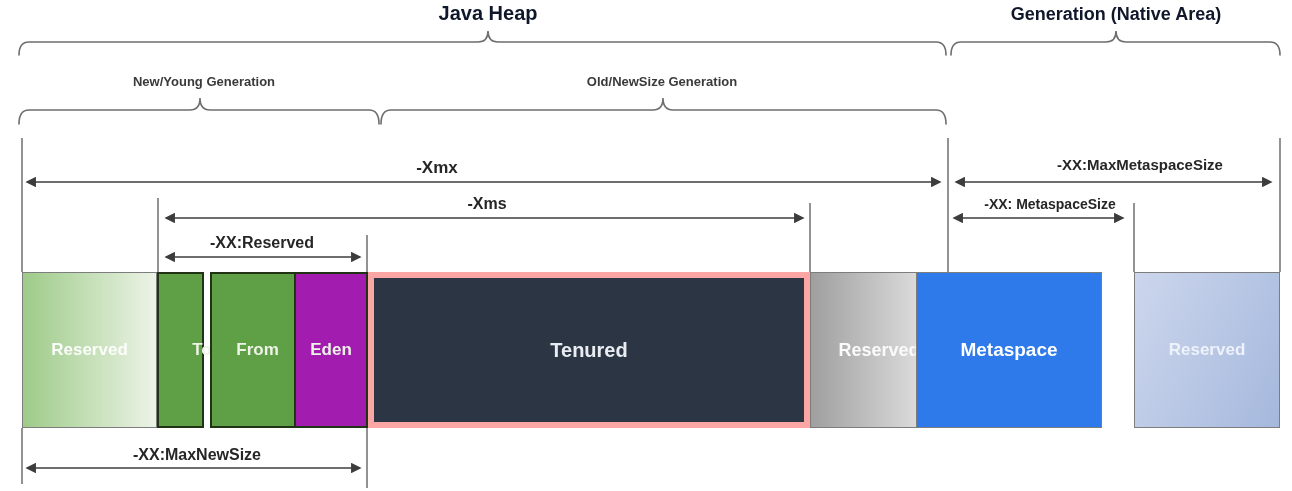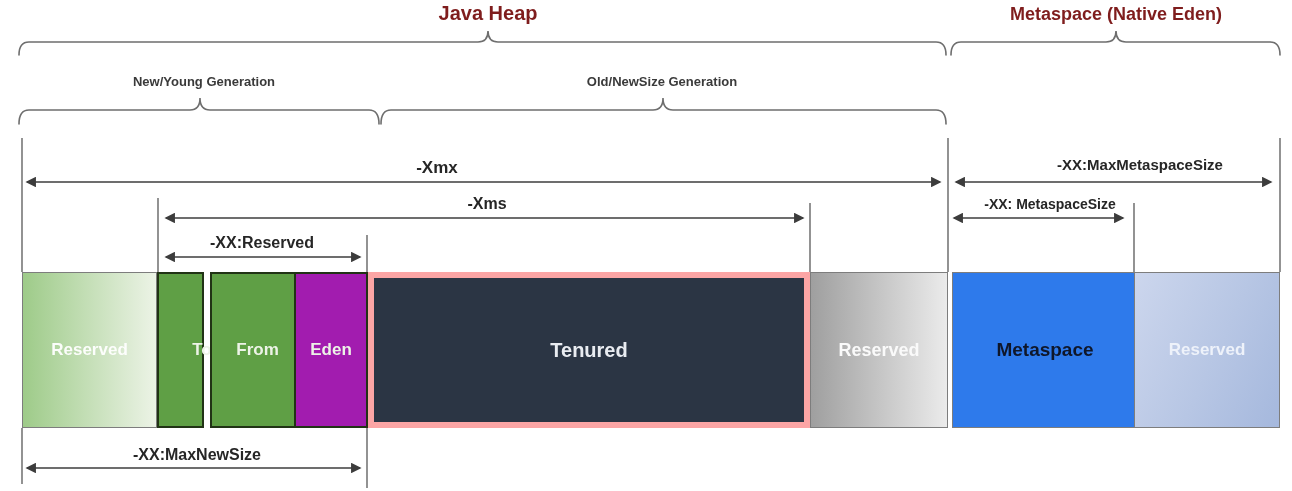--- a/index.html
+++ b/index.html
@@ -5,40 +5,40 @@
   html,body{margin:0;padding:0;background:#ffffff;}
   #stage{
     position:relative;
     width:1292px;height:491px;
     background:#ffffff;
     font-family:"Liberation Sans", sans-serif;
     overflow:hidden;
   }
   svg.lines{position:absolute;left:0;top:0;pointer-events:none;}
   .lbl{position:absolute;transform:translateX(-50%);white-space:nowrap;}
-  .title{font-weight:700;color:#7f1d1d;font-size:20px;}
+  .title{font-weight:700;color:#0f172a;font-size:20px;}
   .title.small{font-size:18px;}
   .gen-label{font-weight:700;color:#3a3a3a;font-size:13px;text-align:center;}
   .flag{font-weight:700;color:#262626;}
   .f17{font-size:17px;} .f16{font-size:16px;} .f15{font-size:15px;} .f14{font-size:14px;}
   .block{
     position:absolute;top:272px;height:156px;
     box-sizing:border-box;
     display:flex;align-items:center;justify-content:center;
     font-weight:700;color:#ffffff;
   }
   .b-thin{border:1px solid #7d7d7d;}
   .b-green{border:2px solid #213315;}
   #blk-reserved-young{left:22px;width:135px;background:linear-gradient(to right,#9ecb89,#ecf3e6);font-size:17px;color:rgba(255,255,255,0.95);}
   #blk-to{left:157px;width:42px;background:#5f9f45;font-size:17px;color:#edf3e7;padding-left:43px;}
   #blk-from{left:210px;width:95px;background:#5f9f45;font-size:17px;color:#edf3e7;}
   #blk-eden{left:294px;width:74px;background:#a21caf;font-size:17px;color:#edf3e7;}
   #blk-tenured{left:368px;width:442px;background:#2b3544;border:6px solid #fca5a5;font-size:20px;color:#e9ecf1;}
   #blk-reserved-heap{left:810px;width:138px;background:linear-gradient(to right,#9f9f9f,#ebebeb);font-size:18px;color:#fafafa;}
-  #blk-metaspace{left:952px;width:186px;background:#2e7aeb;font-size:19px;color:#0f172a;}
+  #blk-metaspace{left:916px;width:186px;background:#2e7aeb;font-size:19px;color:#ffffff;}
   #blk-reserved-meta{left:1134px;width:146px;background:linear-gradient(115deg,#ccd6ed,#b7c6e4 55%,#a5b8dd);font-size:17px;color:#eef2fa;}
 </style>
 </head>
 <body>
 
 <div id="stage">
 
   <svg class="lines" width="1292" height="491" viewBox="0 0 1292 491">
     <defs>
       <marker id="arr" viewBox="0 0 10 10" refX="8.5" refY="5" markerWidth="7.5" markerHeight="7.5" orient="auto-start-reverse">
@@ -69,21 +69,21 @@
       <line x1="27" y1="182" x2="940" y2="182" marker-start="url(#arr)" marker-end="url(#arr)"></line>
       <line x1="956" y1="182" x2="1271" y2="182" marker-start="url(#arr)" marker-end="url(#arr)"></line>
       <line x1="166" y1="218" x2="803" y2="218" marker-start="url(#arr)" marker-end="url(#arr)"></line>
       <line x1="954" y1="218" x2="1123" y2="218" marker-start="url(#arr)" marker-end="url(#arr)"></line>
       <line x1="166" y1="257" x2="360" y2="257" marker-start="url(#arr)" marker-end="url(#arr)"></line>
       <line x1="27" y1="468" x2="360" y2="468" marker-start="url(#arr)" marker-end="url(#arr)"></line>
     </g>
   </svg>
 
   <div class="lbl title" style="left:488px;top:2px;">Java Heap</div>
-  <div class="lbl title small" style="left:1116px;top:4px;">Metaspace (Native Eden)</div>
+  <div class="lbl title small" style="left:1116px;top:4px;">Generation (Native Area)</div>
 
   <div class="lbl gen-label" style="left:204px;top:74px;">New/Young Generation</div>
   <div class="lbl gen-label" style="left:662px;top:74px;">Old/NewSize Generation</div>
 
   <div class="lbl flag f17" style="left:437px;top:158px;">-Xmx</div>
   <div class="lbl flag f15" style="left:1140px;top:156px;">-XX:MaxMetaspaceSize</div>
   <div class="lbl flag f16" style="left:487px;top:195px;">-Xms</div>
   <div class="lbl flag f14" style="left:1050px;top:196px;">-XX: MetaspaceSize</div>
   <div class="lbl flag f16" style="left:262px;top:234px;">-XX:Reserved</div>
   <div class="lbl flag f16" style="left:197px;top:446px;">-XX:MaxNewSize</div>

